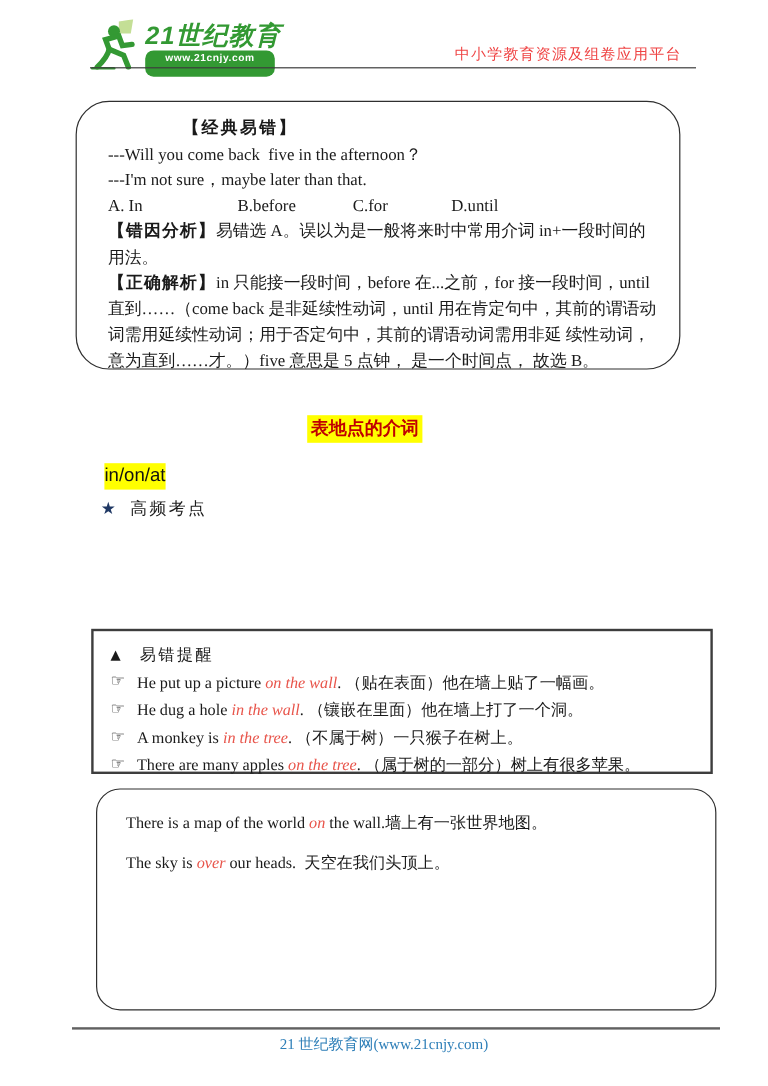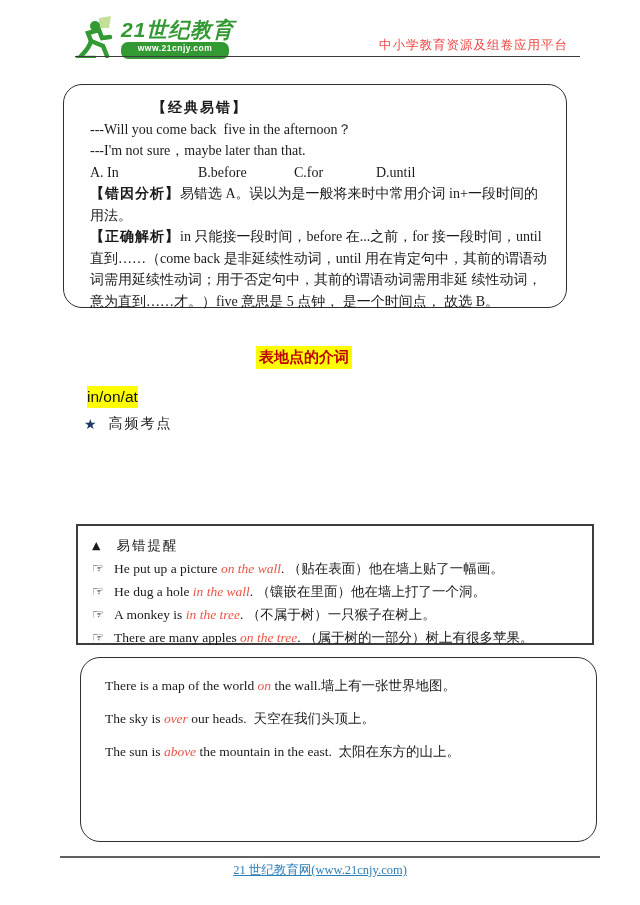--- a/index.html
+++ b/index.html
@@ -16,34 +16,34 @@
   }
   
   .logo{position:absolute;left:75px;top:16px;width:180px;height:42px;}
   .logo-icon{position:absolute;left:0;top:0;width:40px;height:42px;}
   .brand{
     position:absolute;left:46px;top:0;font-family:"Liberation Sans",sans-serif;
     font-weight:bold;font-style:italic;font-size:21px;color:var(--brand-green);
     letter-spacing:1px;white-space:nowrap;
   }
   .brand-url{
-    position:absolute;left:46px;top:26px;width:108px;height:17px;border-radius:7px;
+    position:absolute;left:46px;top:26px;width:108px;height:22px;border-radius:7px;
     background:var(--brand-green);color:#fff;font-family:"Liberation Sans",sans-serif;
     font-size:8.5px;font-weight:bold;text-align:center;line-height:13px;
     letter-spacing:.5px;
   }
   .platform{
     position:absolute;right:72px;top:37px;font-size:12.5px;color:#ef4444;
     letter-spacing:1px;white-space:nowrap;
   }
   .header-rule{position:absolute;left:75px;top:56px;width:505px;border-top:1.5px solid #3c3c3c;}
   
   .classic-box{
     position:absolute;left:63px;top:84px;width:504px;height:224px;
-    border:1.4px solid #2f2f2f;border-radius:19px;
+    border:1.4px solid #2f2f2f;border-radius:28px;
     padding:12px 18px 4px 26px;font-size:14px;line-height:21.5px;
   }
   .classic-title{font-weight:bold;letter-spacing:2px;text-indent:62px;}
   .classic-line{white-space:pre-wrap;}
   .options-row{display:flex;}
   .opt-a{width:108px;}
   .opt-b{width:96px;}
   .opt-c{width:82px;}
   .classic-para{white-space:pre-wrap;}
   .para-label{font-weight:bold;letter-spacing:1px;}
@@ -87,21 +87,21 @@
   .examples-box{
     position:absolute;left:80px;top:657px;width:517px;height:185px;
     border:1.4px solid #2f2f2f;border-radius:20px;padding:17px 20px 0 24px;
     font-size:13.5px;line-height:21px;
   }
   .example-item{margin-bottom:12px;white-space:pre-wrap;}
   
   .footer-rule{position:absolute;left:60px;top:856px;width:540px;border-top:2px solid #616161;}
   .footer-text{
     position:absolute;left:0;top:862px;width:640px;text-align:center;
-    color:var(--footer-blue);font-size:12.5px;text-decoration:underline;
+    color:var(--footer-blue);font-size:12.5px;
   }
 </style>
 </head>
 <body>
 
 <div class="page">
 
   <div class="logo">
     <span class="logo-icon">
       <svg viewBox="0 0 40 42" width="40" height="42">
@@ -161,19 +161,18 @@
     </div>
     <div class="reminder-item">
       <span class="hand">☞</span>
       <span><span>There are many apples </span><span class="em-red">on the tree</span><span>. （属于树的一部分）树上有很多苹果。</span></span>
     </div>
   </div>
 
   <div class="examples-box">
     <p class="example-item"><span>There is a map of the world </span><span class="em-red">on</span><span> the wall.墙上有一张世界地图。</span></p>
     <p class="example-item"><span>The sky is </span><span class="em-red">over</span><span> our heads.  天空在我们头顶上。</span></p>
-    <p class="example-item"><span>The sun is </span><span class="em-red">above</span><span> the mountain in the east.  太阳在东方的山上。</span></p>
   </div>
 
   <div class="footer-rule"></div>
   <div class="footer-text">21 世纪教育网(www.21cnjy.com)</div>
 
 </div>
 
 </body></html>

